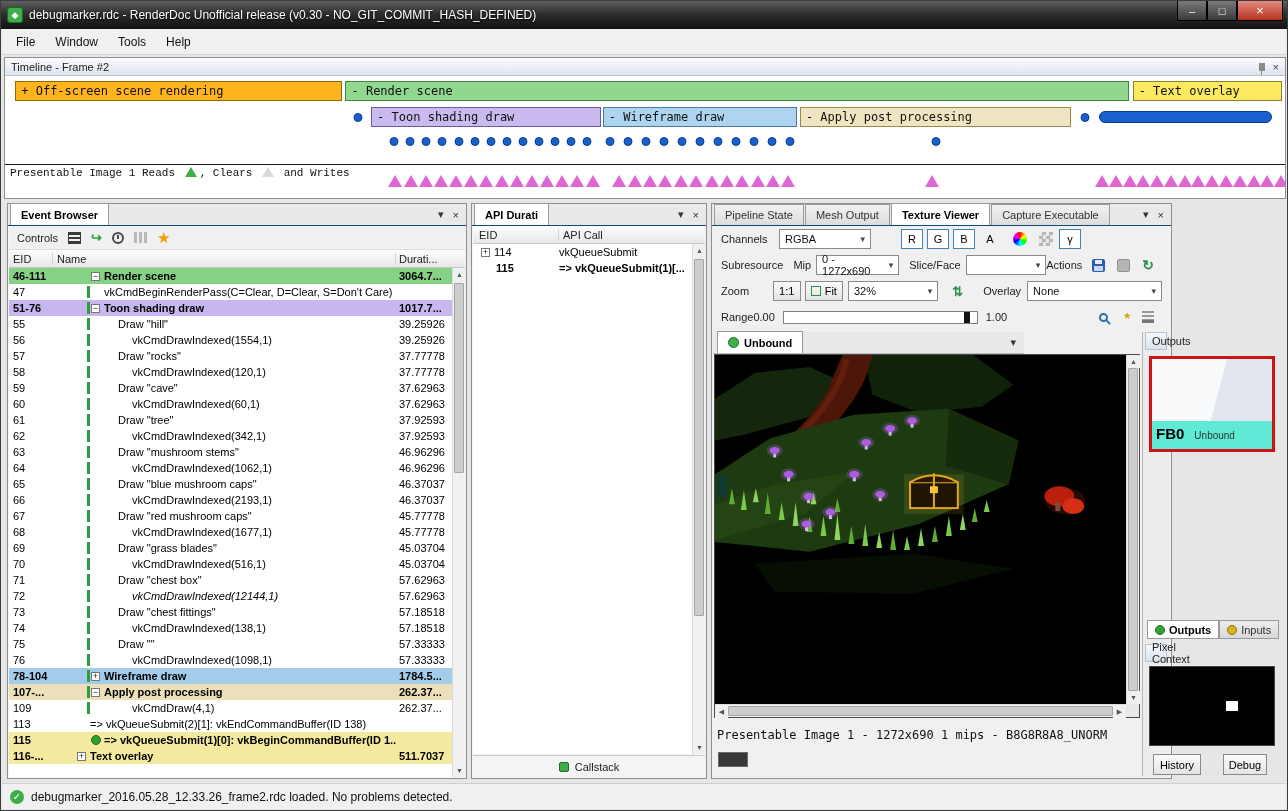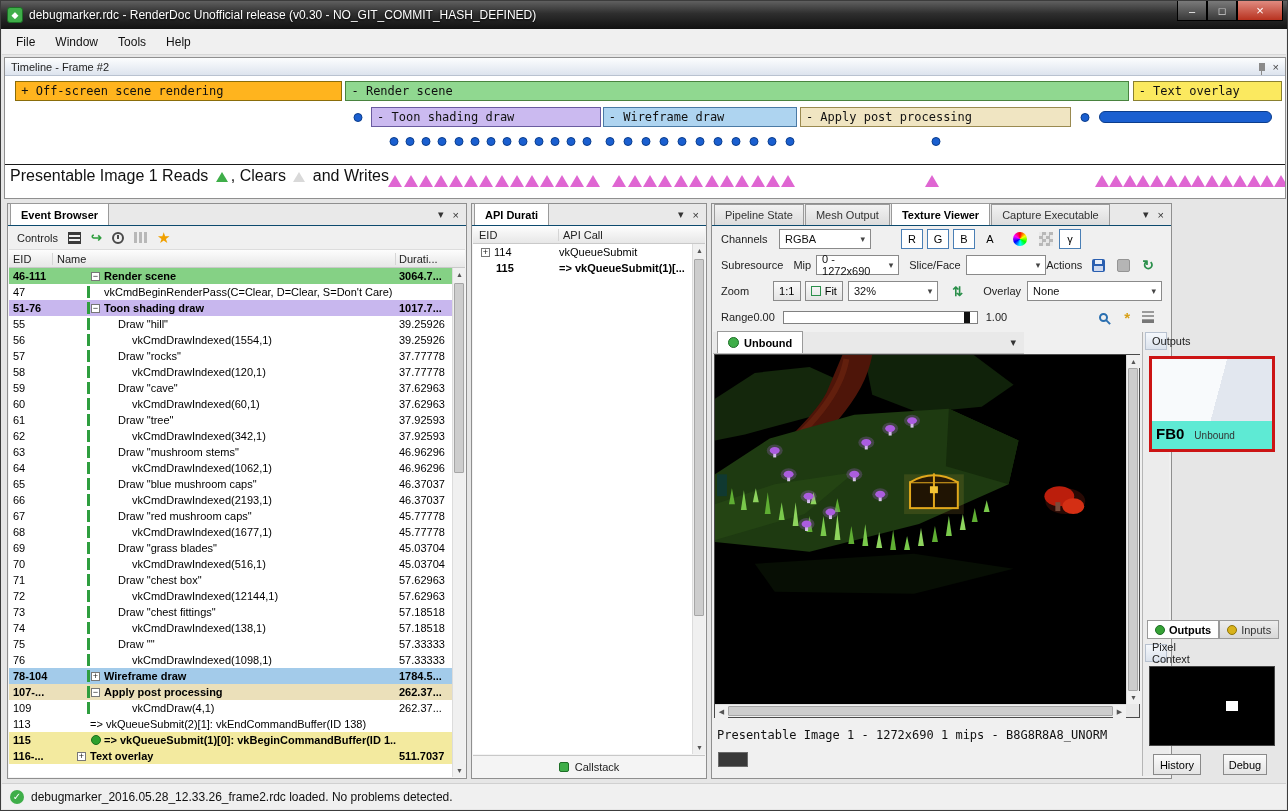--- a/index.html
+++ b/index.html
@@ -32,21 +32,21 @@
   
   .timeline{left:3px;top:56px;width:1282px;height:142px}
   .tl-content{position:absolute;left:0;right:0;top:18px;bottom:0;background:#fff;overflow:hidden}
   .tl-bar{position:absolute;top:0;height:20px;border:1px solid #777;font-family:"DejaVu Sans Mono",monospace;font-size:12px;line-height:18px;padding-left:5px;white-space:nowrap;overflow:hidden;color:#111}
   .tl-row1{position:absolute;left:0;right:0;top:5px;height:20px}
   .tl-row2{position:absolute;left:0;right:0;top:31px;height:20px}
   .tl-dotsrow{position:absolute;left:0;right:0;top:58px;height:14px}
   .tl-dot{position:absolute;top:50%;width:9px;height:9px;margin-top:-4.5px;transform:translateX(-50%);border-radius:50%;background:var(--dot-blue);border:1px solid #0b3d8c}
   .tl-capsule{position:absolute;top:4px;height:12px;border-radius:6px;background:var(--dot-blue);border:1px solid #0b3d8c}
   .tl-usage{position:absolute;left:0;right:0;top:88px;bottom:0;border-top:1px solid #1a1a1a}
-  .tl-usage-text{display:block;padding:2px 0 0 5px;font-family:Liberation Sans, sans-serif;font-size:16px;color:#111}
+  .tl-usage-text{display:block;padding:2px 0 0 5px;font-family:Liberation Mono, monospace;font-size:11px;color:#111}
   .tl-tris{position:absolute;left:0;right:0;top:10px;height:20px}
   .tri{position:absolute;width:0;height:0;border-left:7px solid transparent;border-right:7px solid transparent;border-bottom:12px solid var(--tri-pink);transform:translateX(-50%)}
   .tri.green{border-bottom-color:var(--tri-green)}
   .tri.gray{border-bottom-color:var(--tri-gray)}
   .tri.inline{position:static;display:inline-block;transform:none;margin:0 3px;vertical-align:-1px;border-left-width:6px;border-right-width:6px;border-bottom-width:10px}
 
   
   .eb{left:6px;top:202px;width:460px;height:576px;background:#f4f4f4}
   .eb-toolbar{position:absolute;left:1px;right:1px;top:22px;height:24px;background:#f0f0f0;display:flex;align-items:center;gap:10px;padding-left:8px;border-bottom:1px solid #ddd}
   .lbl{font-size:11px;color:#222}
@@ -453,21 +453,21 @@
         <div class="ev-row">
           <div class="ev-eid">71</div>
           <div class="ev-name" style="padding-left: 65px;">
             <span class="guide"></span>
             <span class="txt">Draw "chest box"</span>
           </div>
           <div class="ev-dur">57.62963</div>
         </div>
         <div class="ev-row">
           <div class="ev-eid">72</div>
-          <div class="ev-name" style="padding-left: 79px;">
+          <div class="ev-name" style="padding-left: 79px; font-style: italic;">
             <span class="guide"></span>
             <span class="txt">vkCmdDrawIndexed(12144,1)</span>
           </div>
           <div class="ev-dur">57.62963</div>
         </div>
         <div class="ev-row">
           <div class="ev-eid">73</div>
           <div class="ev-name" style="padding-left: 65px;">
             <span class="guide"></span>
             <span class="txt">Draw "chest fittings"</span>

